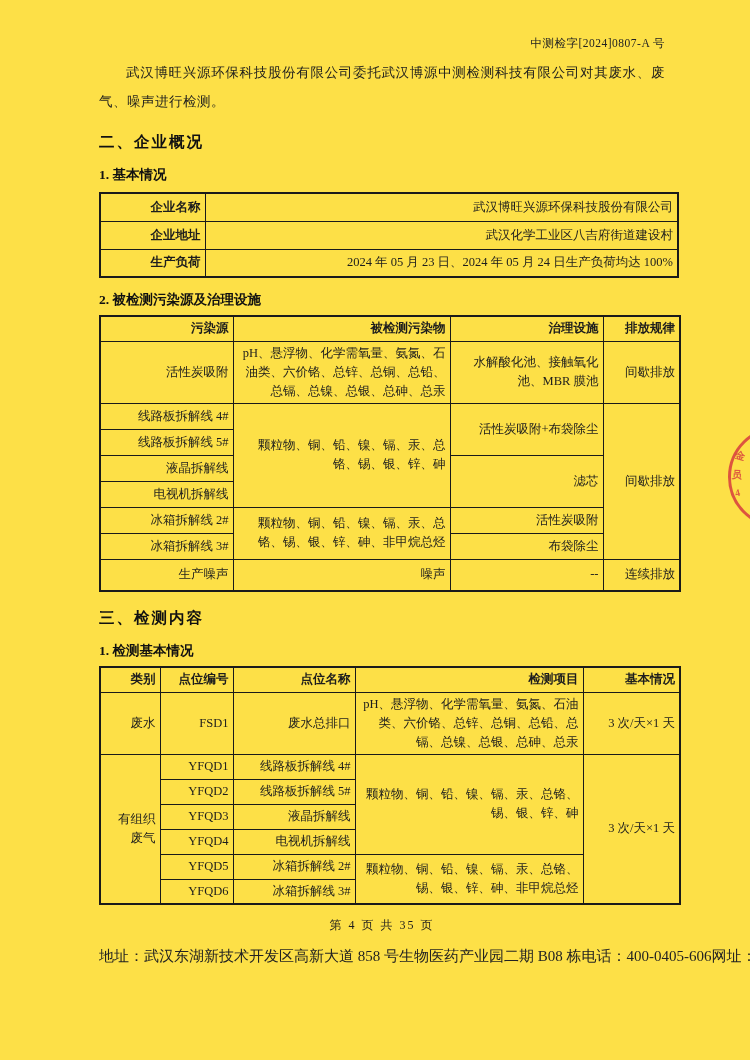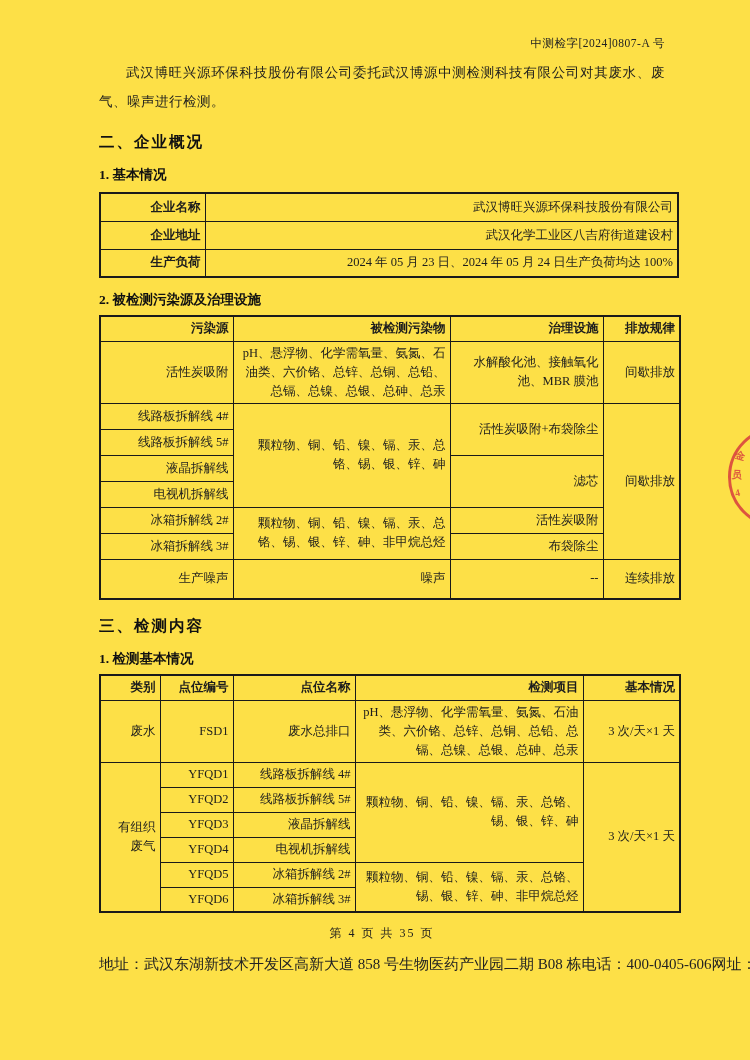--- a/index.html
+++ b/index.html
@@ -62,21 +62,21 @@
     word-break:break-all;
   }
   th { font-weight:bold; border-bottom:1.5px solid #1a1a1a; height:25px; }
 
   .t1 { margin-top:8px; }
   .t1 td { height:28px; }
   .t1 td.lbl { font-weight:bold; }
 
   .t2 { margin-top:6px; }
   .t2 td { height:26px; }
-  .t2 td.noise-row { height:40px; }
+  .t2 td.noise-row { height:32px; }
 
   .t3 { margin-top:6px;border-radius:19px; }
   .t3 td { height:25px; }
 
   .page-num {
     text-align:center;
     font-size:12px;
     margin-top:12px;
     letter-spacing:2px;
   }

